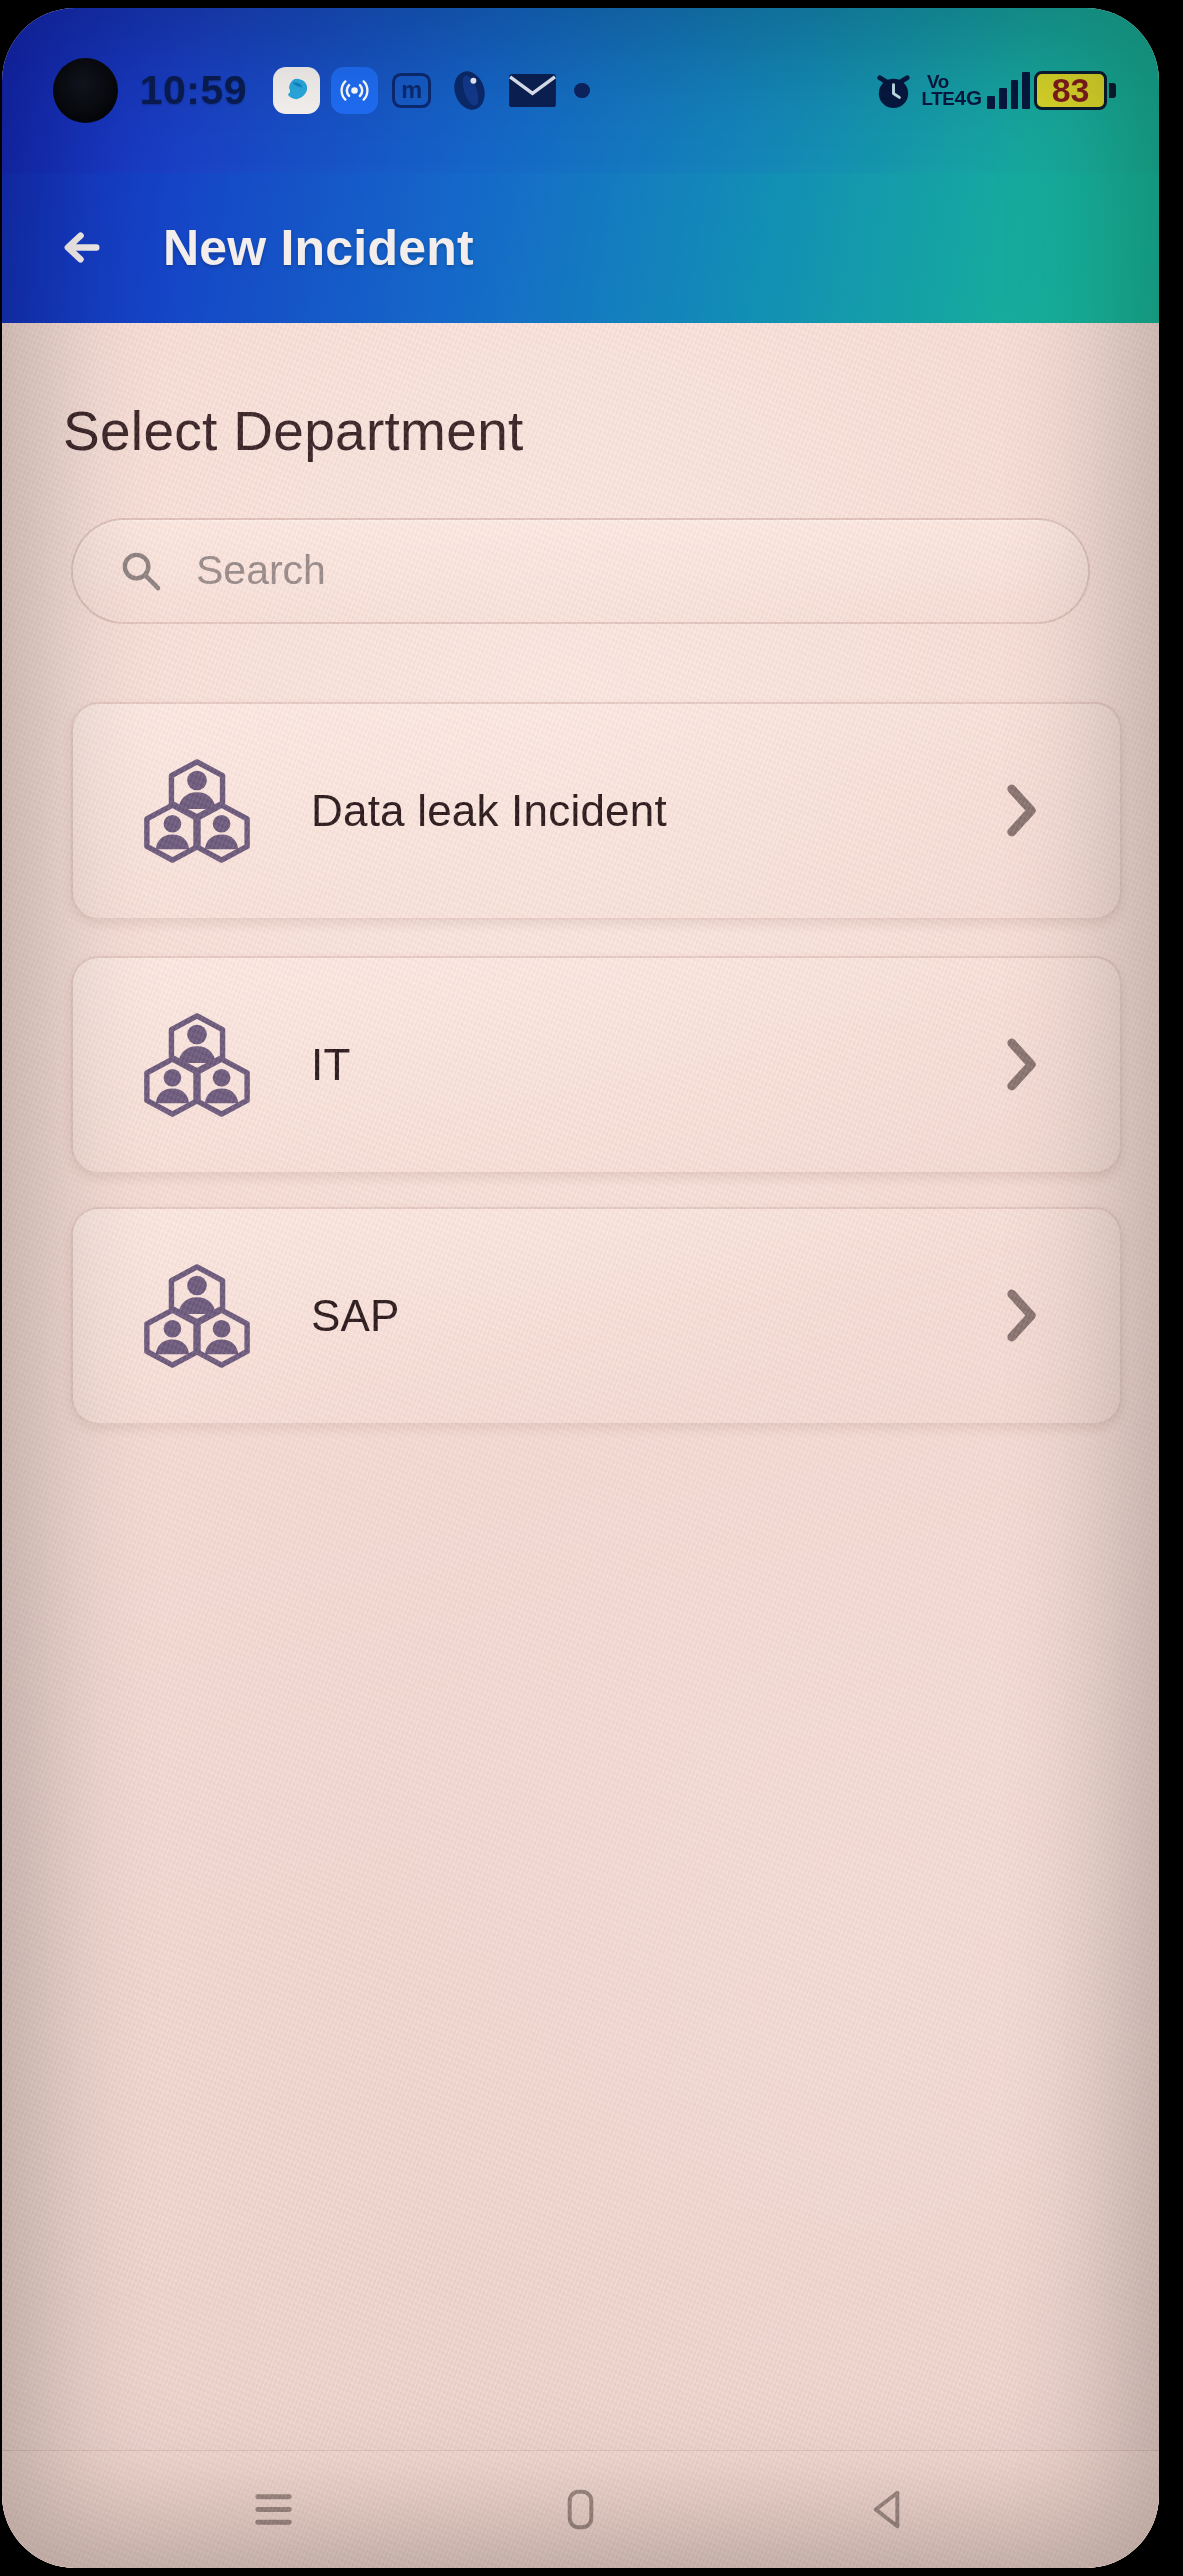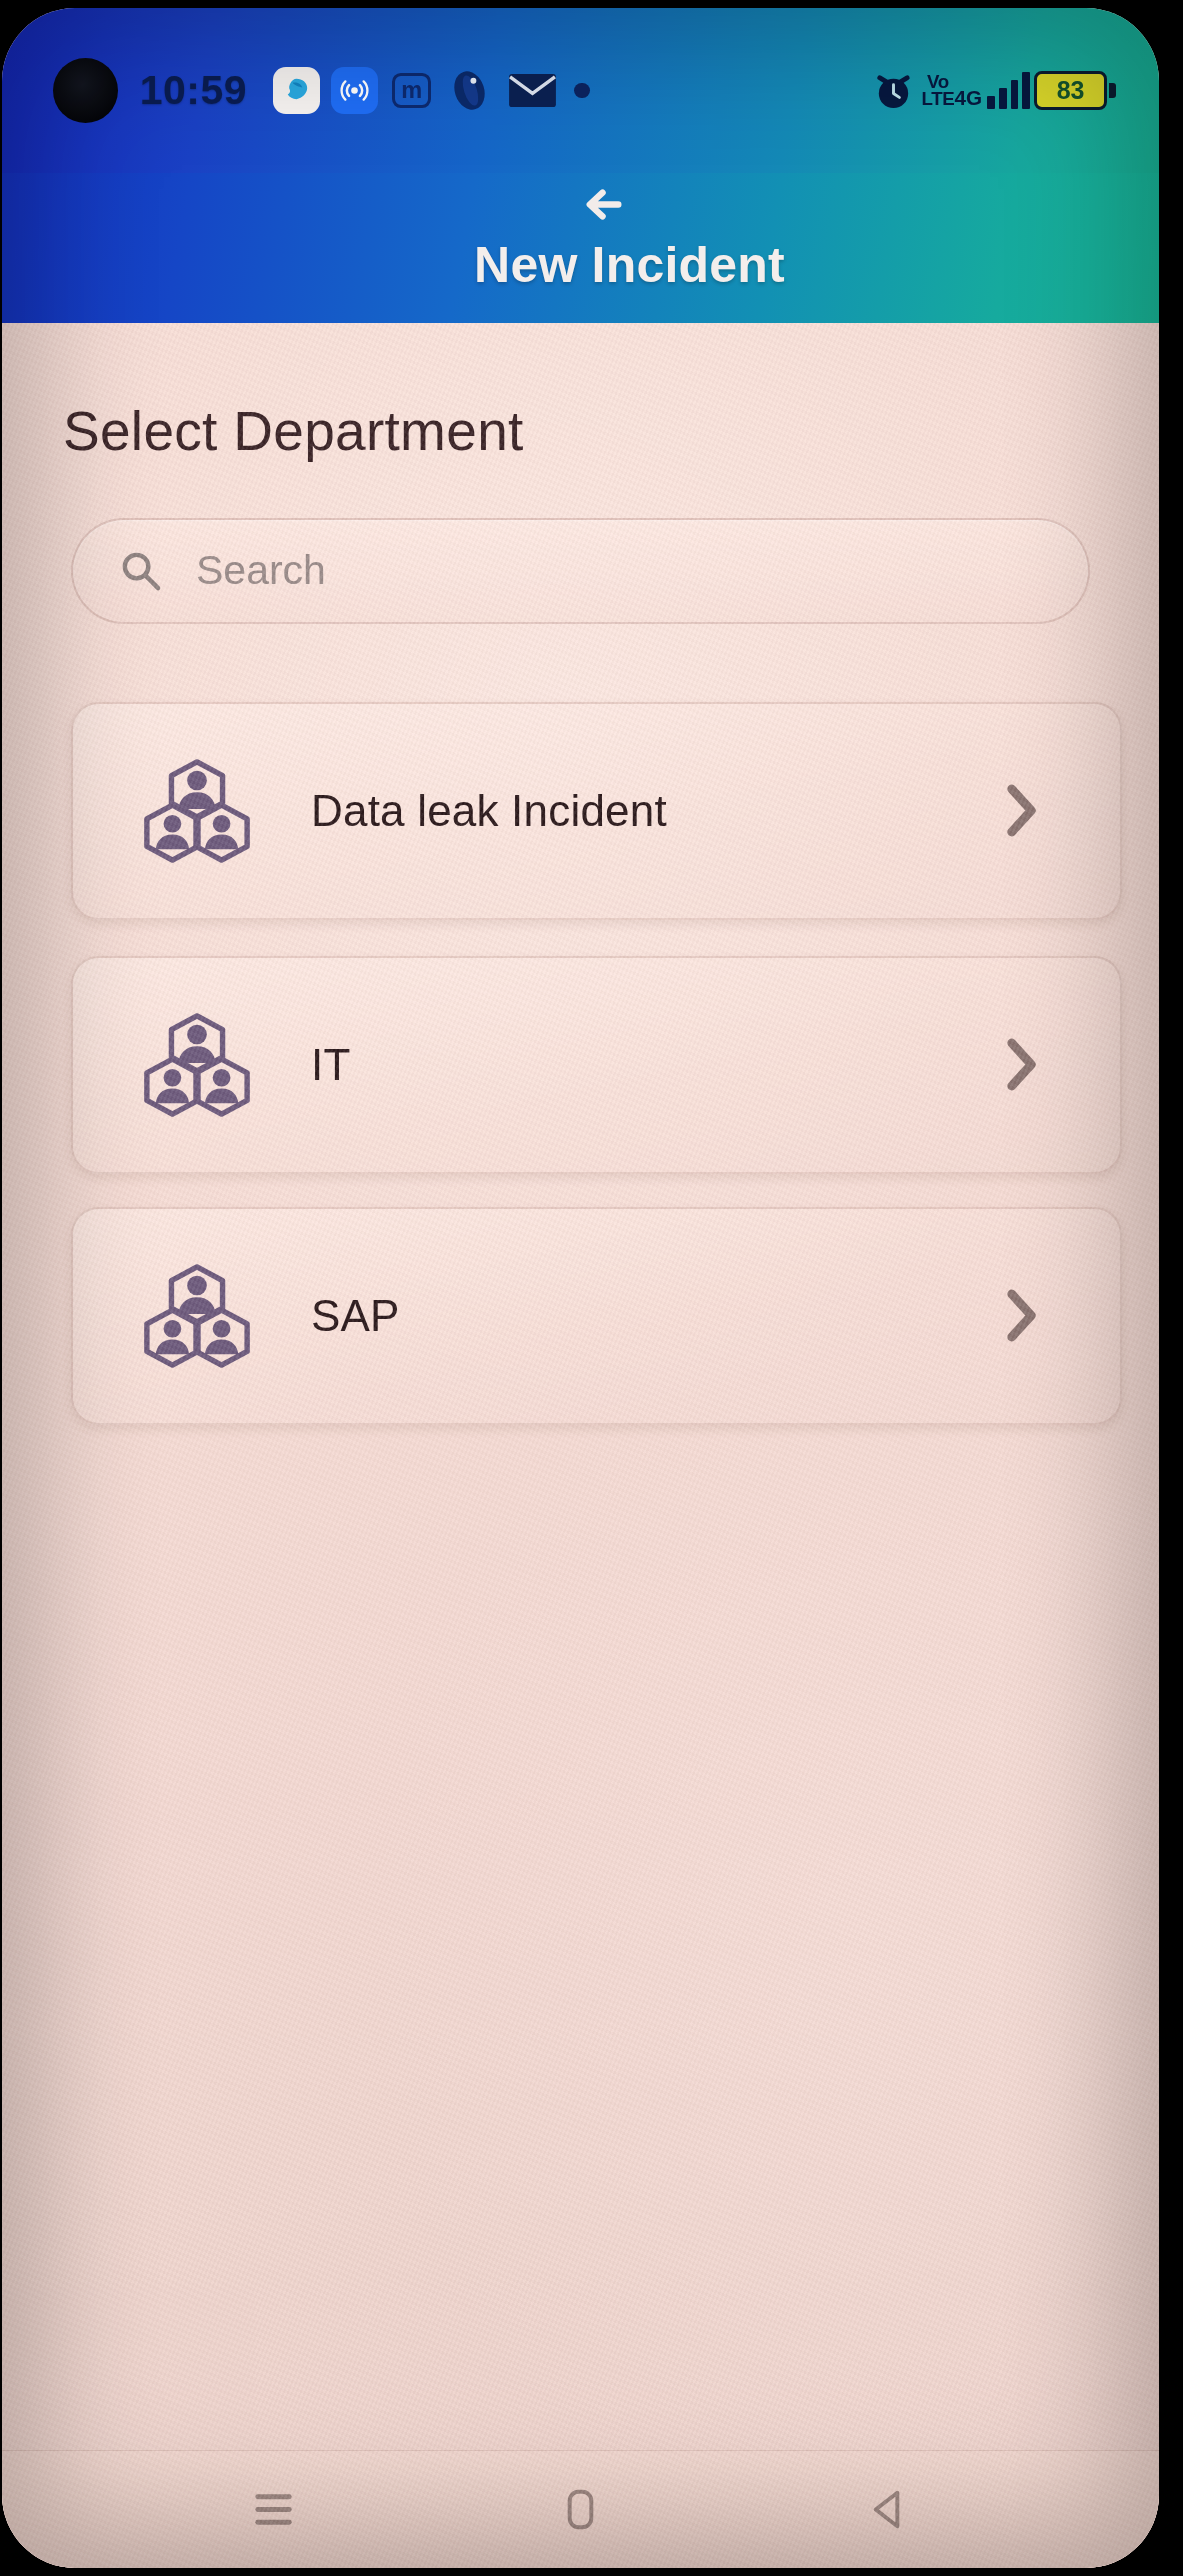--- a/index.html
+++ b/index.html
@@ -92,35 +92,34 @@
   #battery {
     display: flex; align-items: center; margin-left: 3.9px;
   }
   #battery .body {
     width: 73px; height: 39px; border: 3.9px solid #0b1c30; border-radius: 7.9px;
     background: #d9d62a;
     display: flex; align-items: center; justify-content: center;
     position: relative;
   }
   #battery .lvl-text {
-    font-size: 25px; font-weight: 800; color: #14532d; line-height: 1;
+    font-size: 34px; font-weight: 800; color: #7f1d1d; line-height: 1;
   }
   #battery .cap {
     width: 6.9px; height: 15.7px; background: #0b1c30;
     border-radius: 0 3px 3px 0; margin-left: 2px;
   }
 
   
   #app-bar {
     position: absolute; left: 0; top: 165px;
     width: 100%; height: 150px;
     background: linear-gradient(100deg, #1430bd 0%, #1546c6 16%, #1569c9 40%, #1290b4 66%, #16aa9e 86%, #18b596 100%);
     display: flex; align-items: center;
     padding-left: 51px;
-    flex-direction: column;
   }
   #back-arrow { width: 63px; height: 63px; flex: 0 0 auto; }
   #app-title {
     color: #f3eeec; font-size: 50px; font-weight: 700;
     margin-left: 47px; letter-spacing: 0.2px;
     text-shadow: 0 2px 3.9px rgba(0,0,0,0.22);
   }
 
   
   #content {

